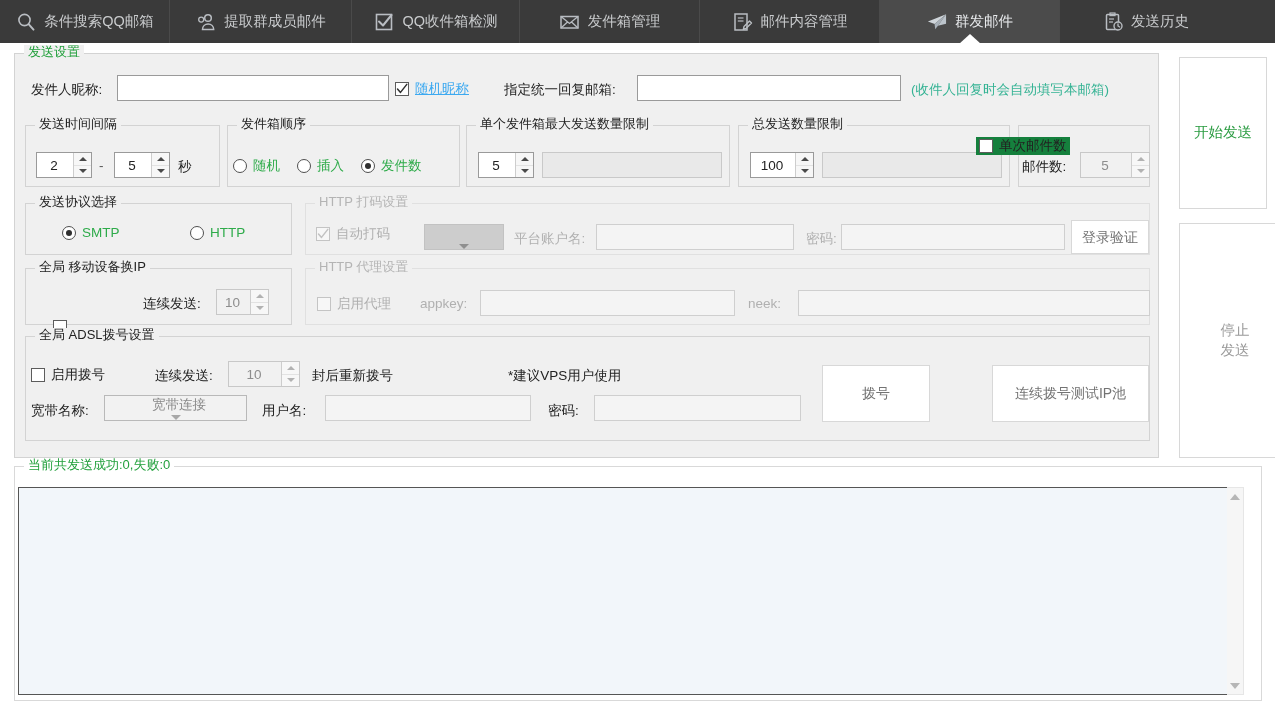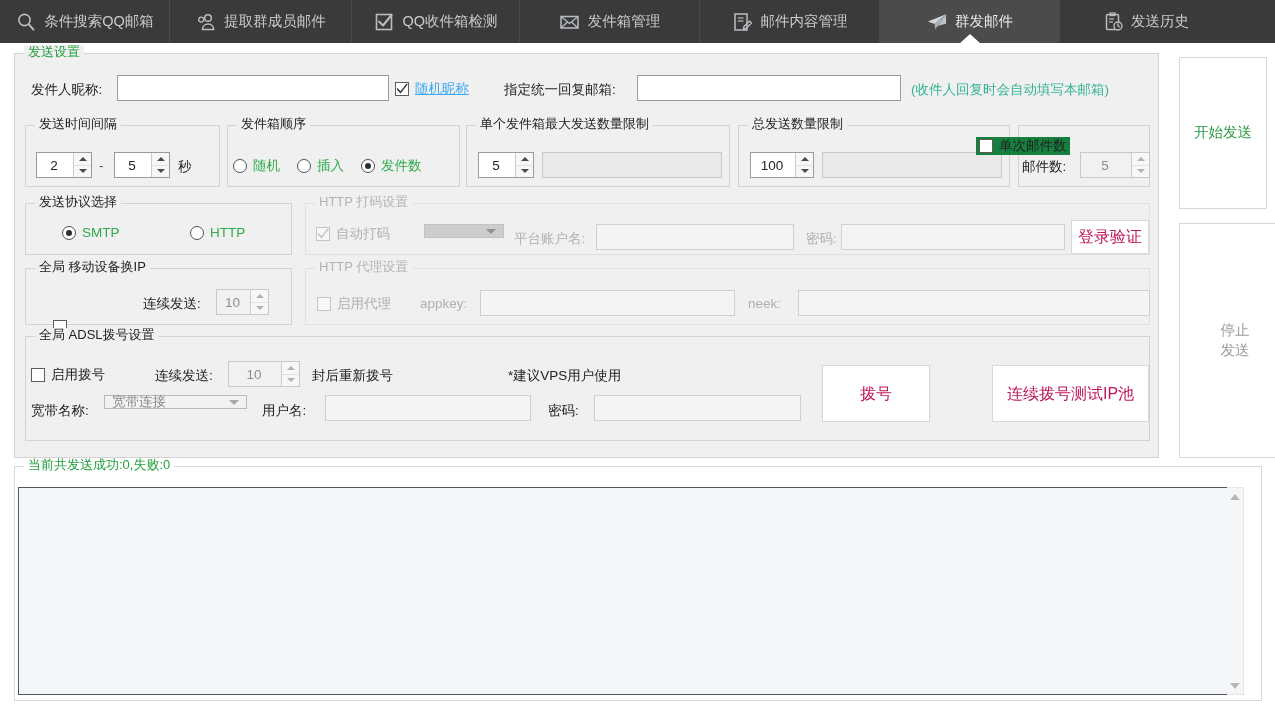--- a/index.html
+++ b/index.html
@@ -204,39 +204,40 @@
 
   
   .btn {
     position: absolute;
     box-sizing: border-box;
     border: 1px solid #d8d8d8;
     background: #ffffff;
     display: flex;
     align-items: center;
     justify-content: center;
-    font-size: 16px;
-    color: #be185d;
+    font-size: 14px;
+    color: #737373;
     text-align: center;
     line-height: 1.35;
     user-select: none;
   }
   .btn.big { font-size: 14.5px; }
   .btn.green { color: #2b9c42; }
   .btn.greytext { color: #9a9a9a; }
 
   
   .combo {
     position: absolute;
     box-sizing: border-box;
     border: 1px solid #b9b9b9;
     background: #f2f2f2;
-    height: 14px;
-    display: flex;
-    align-items: center;
+    height: 26px;
+    display: flex;
+    align-items: center;
+    flex-direction: column;
   }
   .combo .ctxt { flex: 1; padding-left: 7px; font-size: 13.5px; color: #8a8a8a; }
   .combo .carrow {
     width: 24px;
     display: flex;
     align-items: center;
     justify-content: center;
   }
   .chev {
     width: 0; height: 0;

